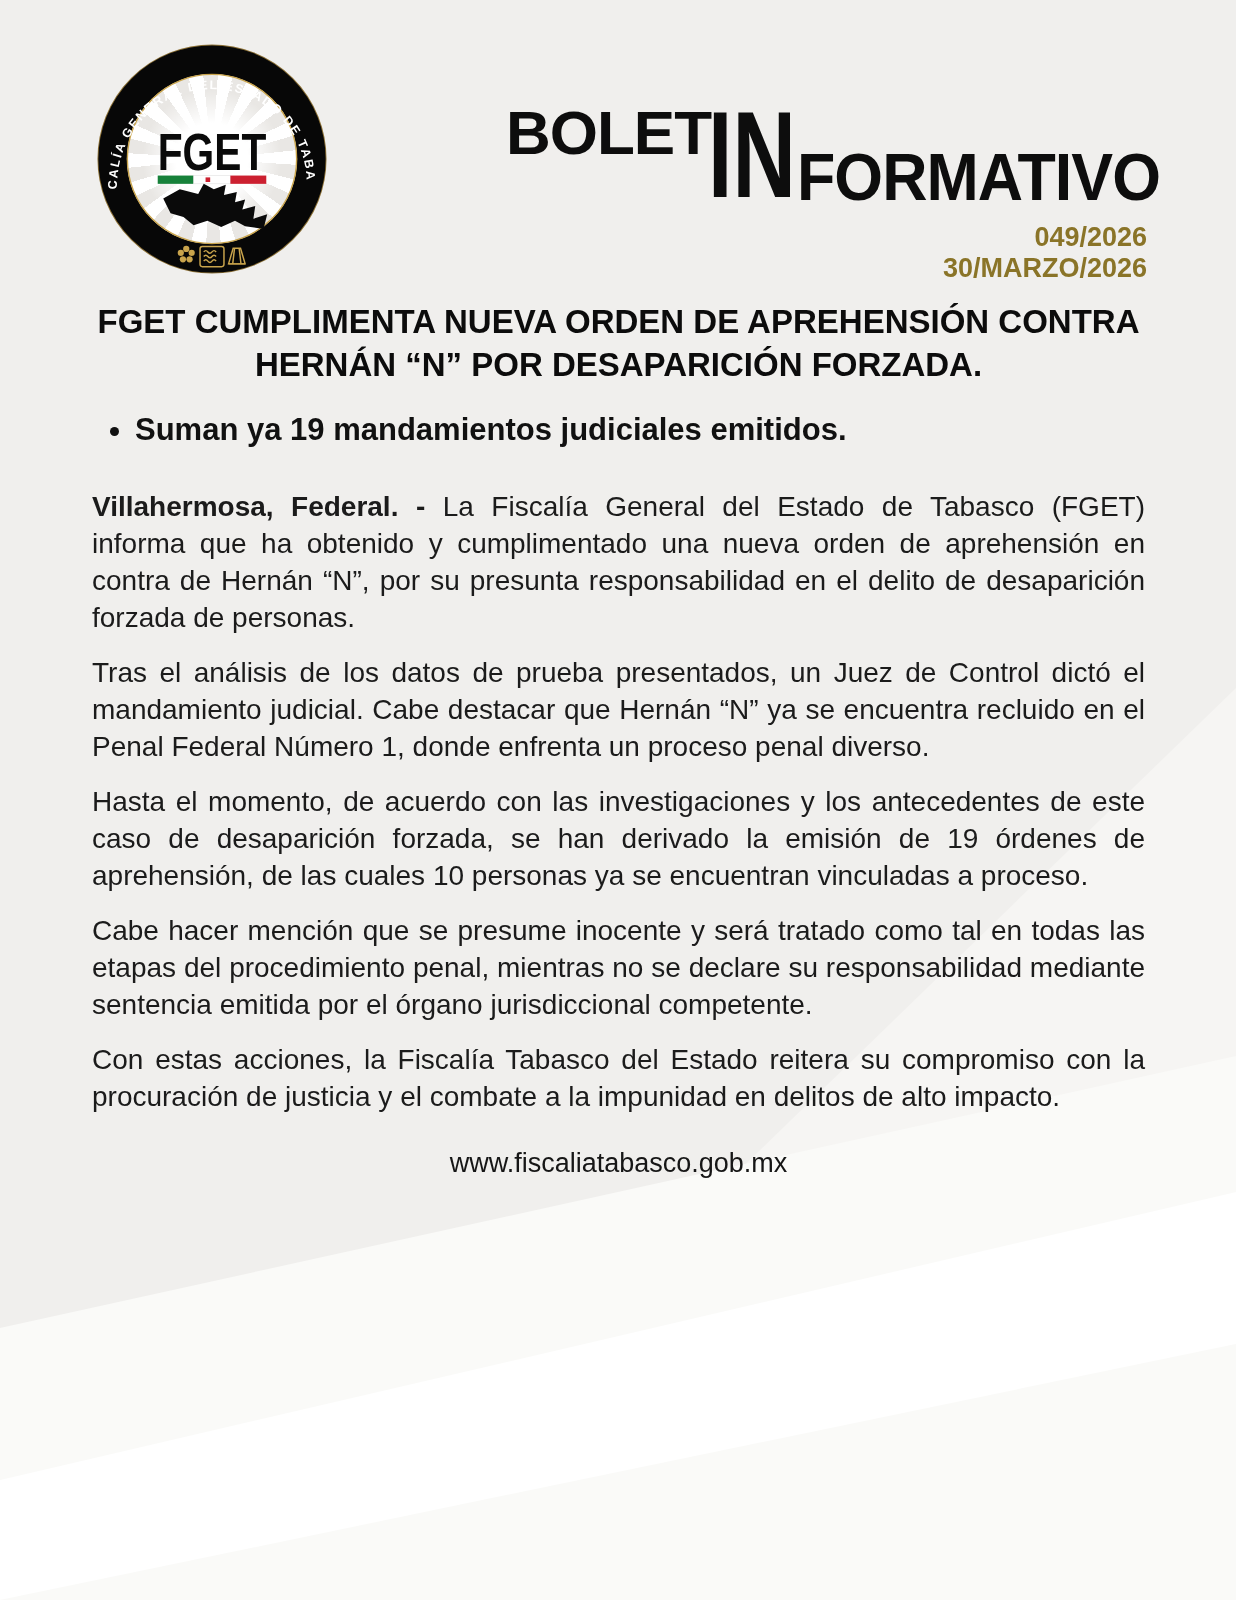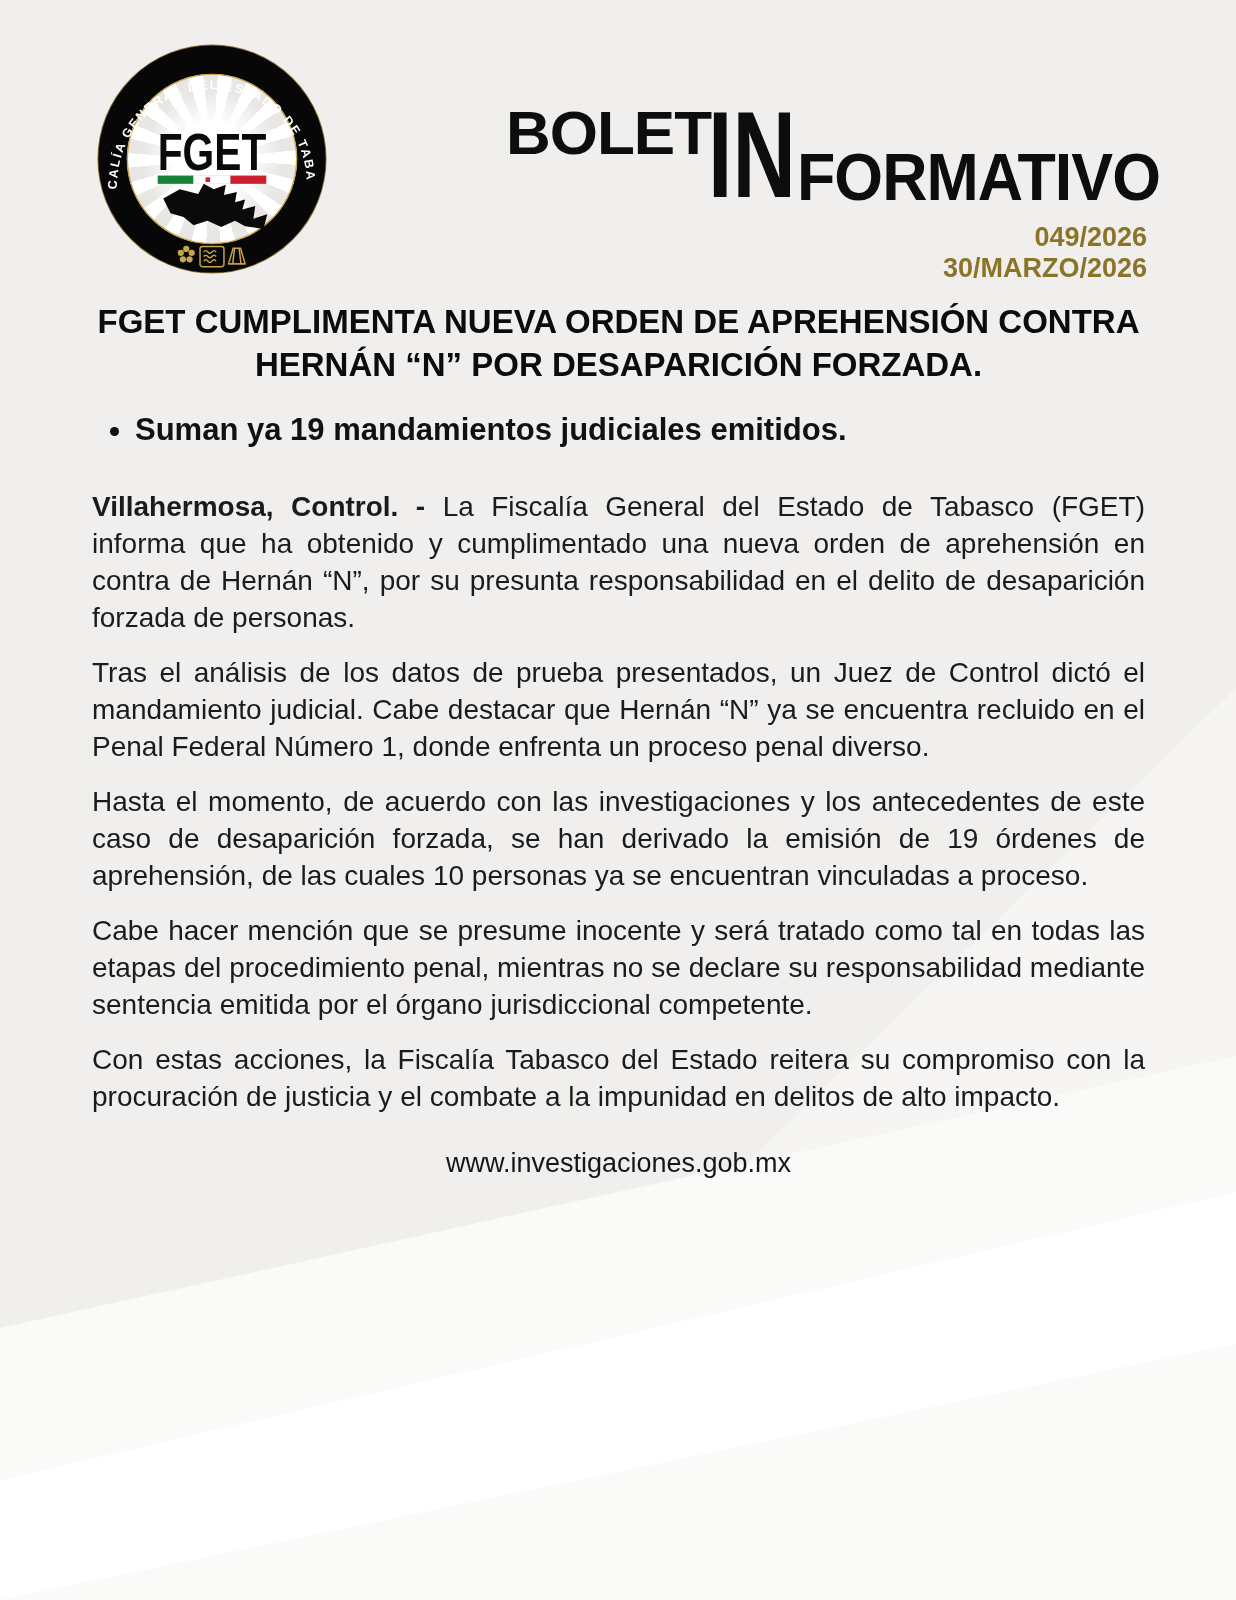--- a/index.html
+++ b/index.html
@@ -119,23 +119,23 @@
     <div class="headline">
       <div>FGET CUMPLIMENTA NUEVA ORDEN DE APREHENSIÓN CONTRA</div>
       <div>HERNÁN “N” POR DESAPARICIÓN FORZADA.</div>
     </div>
 
     <ul class="highlight-list">
       <li>Suman ya 19 mandamientos judiciales emitidos.</li>
     </ul>
 
     <div class="body-copy">
-      <p><span class="lead">Villahermosa, Control. - </span><span>La Fiscalía General del Estado de Tabasco (FGET) informa que ha obtenido y cumplimentado una nueva orden de aprehensión en contra de Hernán “N”, por su presunta responsabilidad en el delito de desaparición forzada de personas.</span></p>
+      <p><span class="lead">Villahermosa, Federal. - </span><span>La Fiscalía General del Estado de Tabasco (FGET) informa que ha obtenido y cumplimentado una nueva orden de aprehensión en contra de Hernán “N”, por su presunta responsabilidad en el delito de desaparición forzada de personas.</span></p>
       <p><span class="lead"></span><span>Tras el análisis de los datos de prueba presentados, un Juez de Control dictó el mandamiento judicial. Cabe destacar que Hernán “N” ya se encuentra recluido en el Penal Federal Número 1, donde enfrenta un proceso penal diverso.</span></p>
       <p><span class="lead"></span><span>Hasta el momento, de acuerdo con las investigaciones y los antecedentes de este caso de desaparición forzada, se han derivado la emisión de 19 órdenes de aprehensión, de las cuales 10 personas ya se encuentran vinculadas a proceso.</span></p>
       <p><span class="lead"></span><span>Cabe hacer mención que se presume inocente y será tratado como tal en todas las etapas del procedimiento penal, mientras no se declare su responsabilidad mediante sentencia emitida por el órgano jurisdiccional competente.</span></p>
       <p><span class="lead"></span><span>Con estas acciones, la Fiscalía Tabasco del Estado reitera su compromiso con la procuración de justicia y el combate a la impunidad en delitos de alto impacto.</span></p>
     </div>
 
-    <div class="website">www.investigaciones.gob.mx</div>
+    <div class="website">www.fiscaliatabasco.gob.mx</div>
   </div>
 
 </div>
 
 </body></html>

